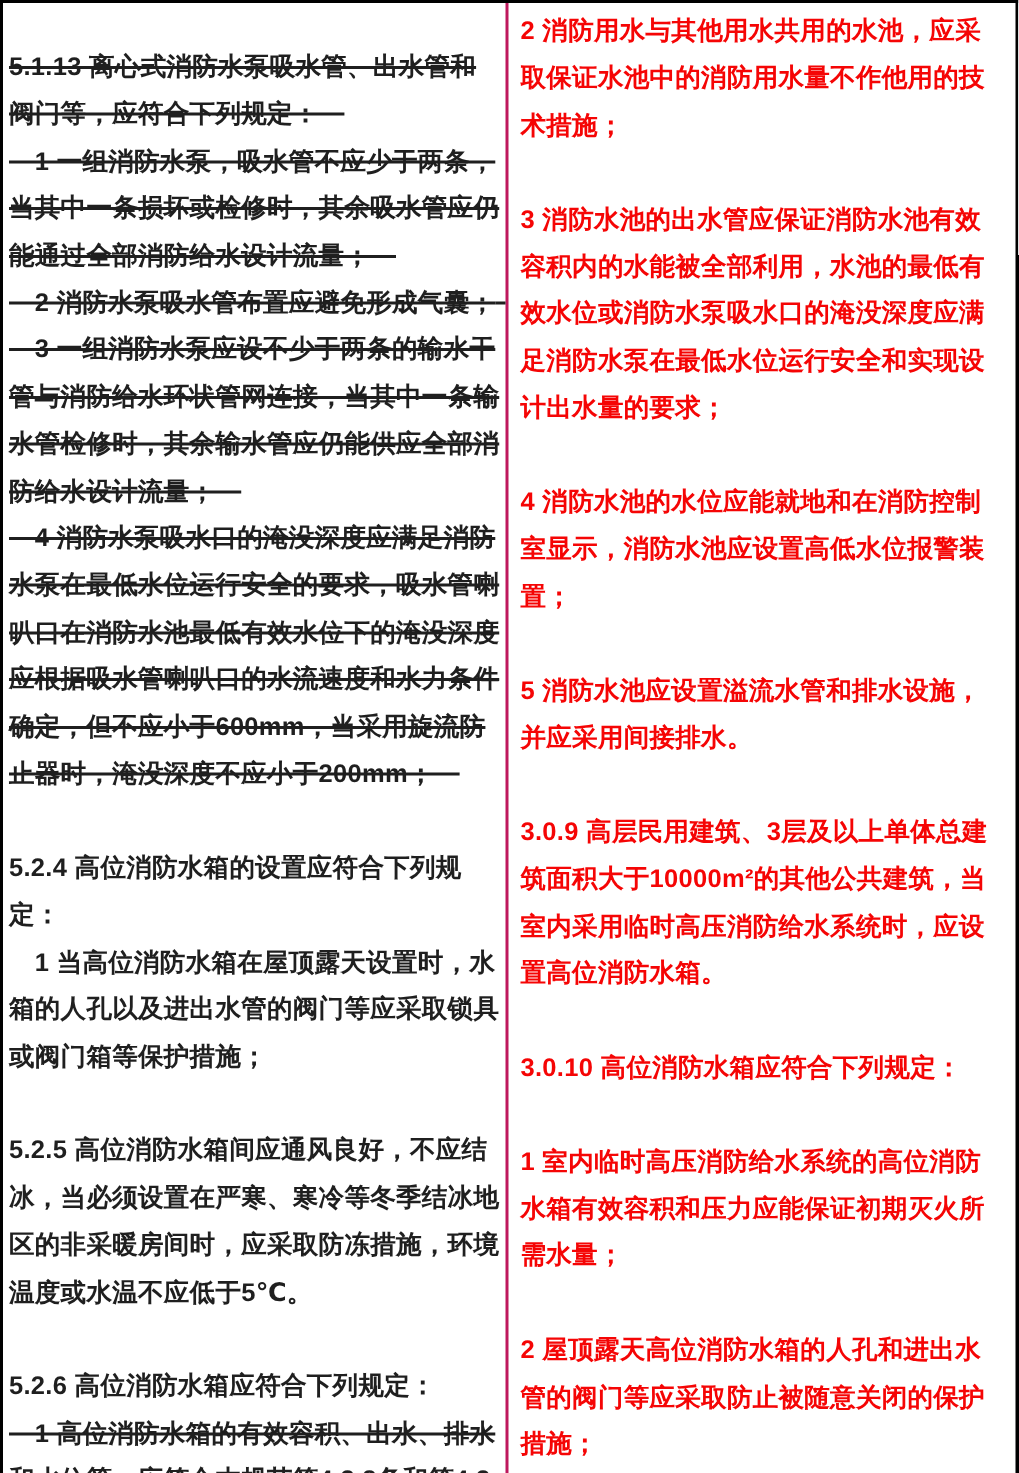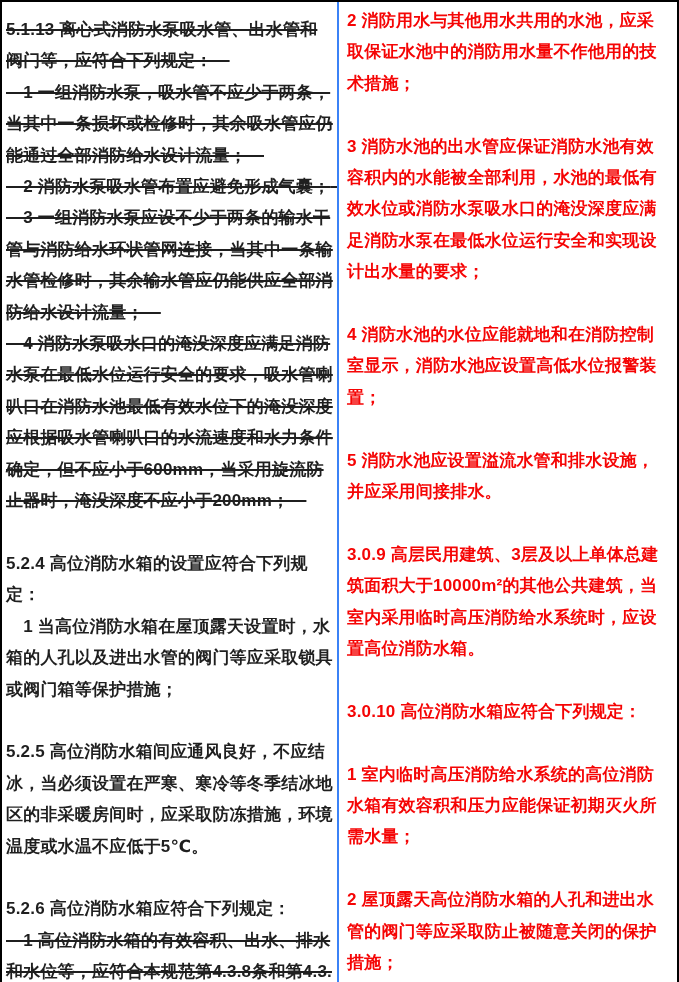--- a/index.html
+++ b/index.html
@@ -9,22 +9,22 @@
     border-top:2px solid #000;
     font-family:"Liberation Sans","DejaVu Sans",sans-serif;
     font-weight:700;
   }
   .col{
     box-sizing:border-box;white-space:pre-wrap;word-break:break-all;
     overflow:hidden;
   }
   .col-left{
     width:339px;
-    border-left:2px solid #000;border-right:2px solid #3b82f6;
-    padding:12px 3px 0 4px;
+    border-left:2px solid #000;border-right:2px solid #be185d;
+    padding:27px 3px 0 4px;
   }
   .col-right{
     width:340px;
     border-right:2px solid #000;
     padding:3px 6px 0 8px;
   }
   .col p{
     margin:0;font-size:17px;line-height:31.4px;letter-spacing:0.2px;
   }
   .col p.gap{margin-top:31.4px;}

